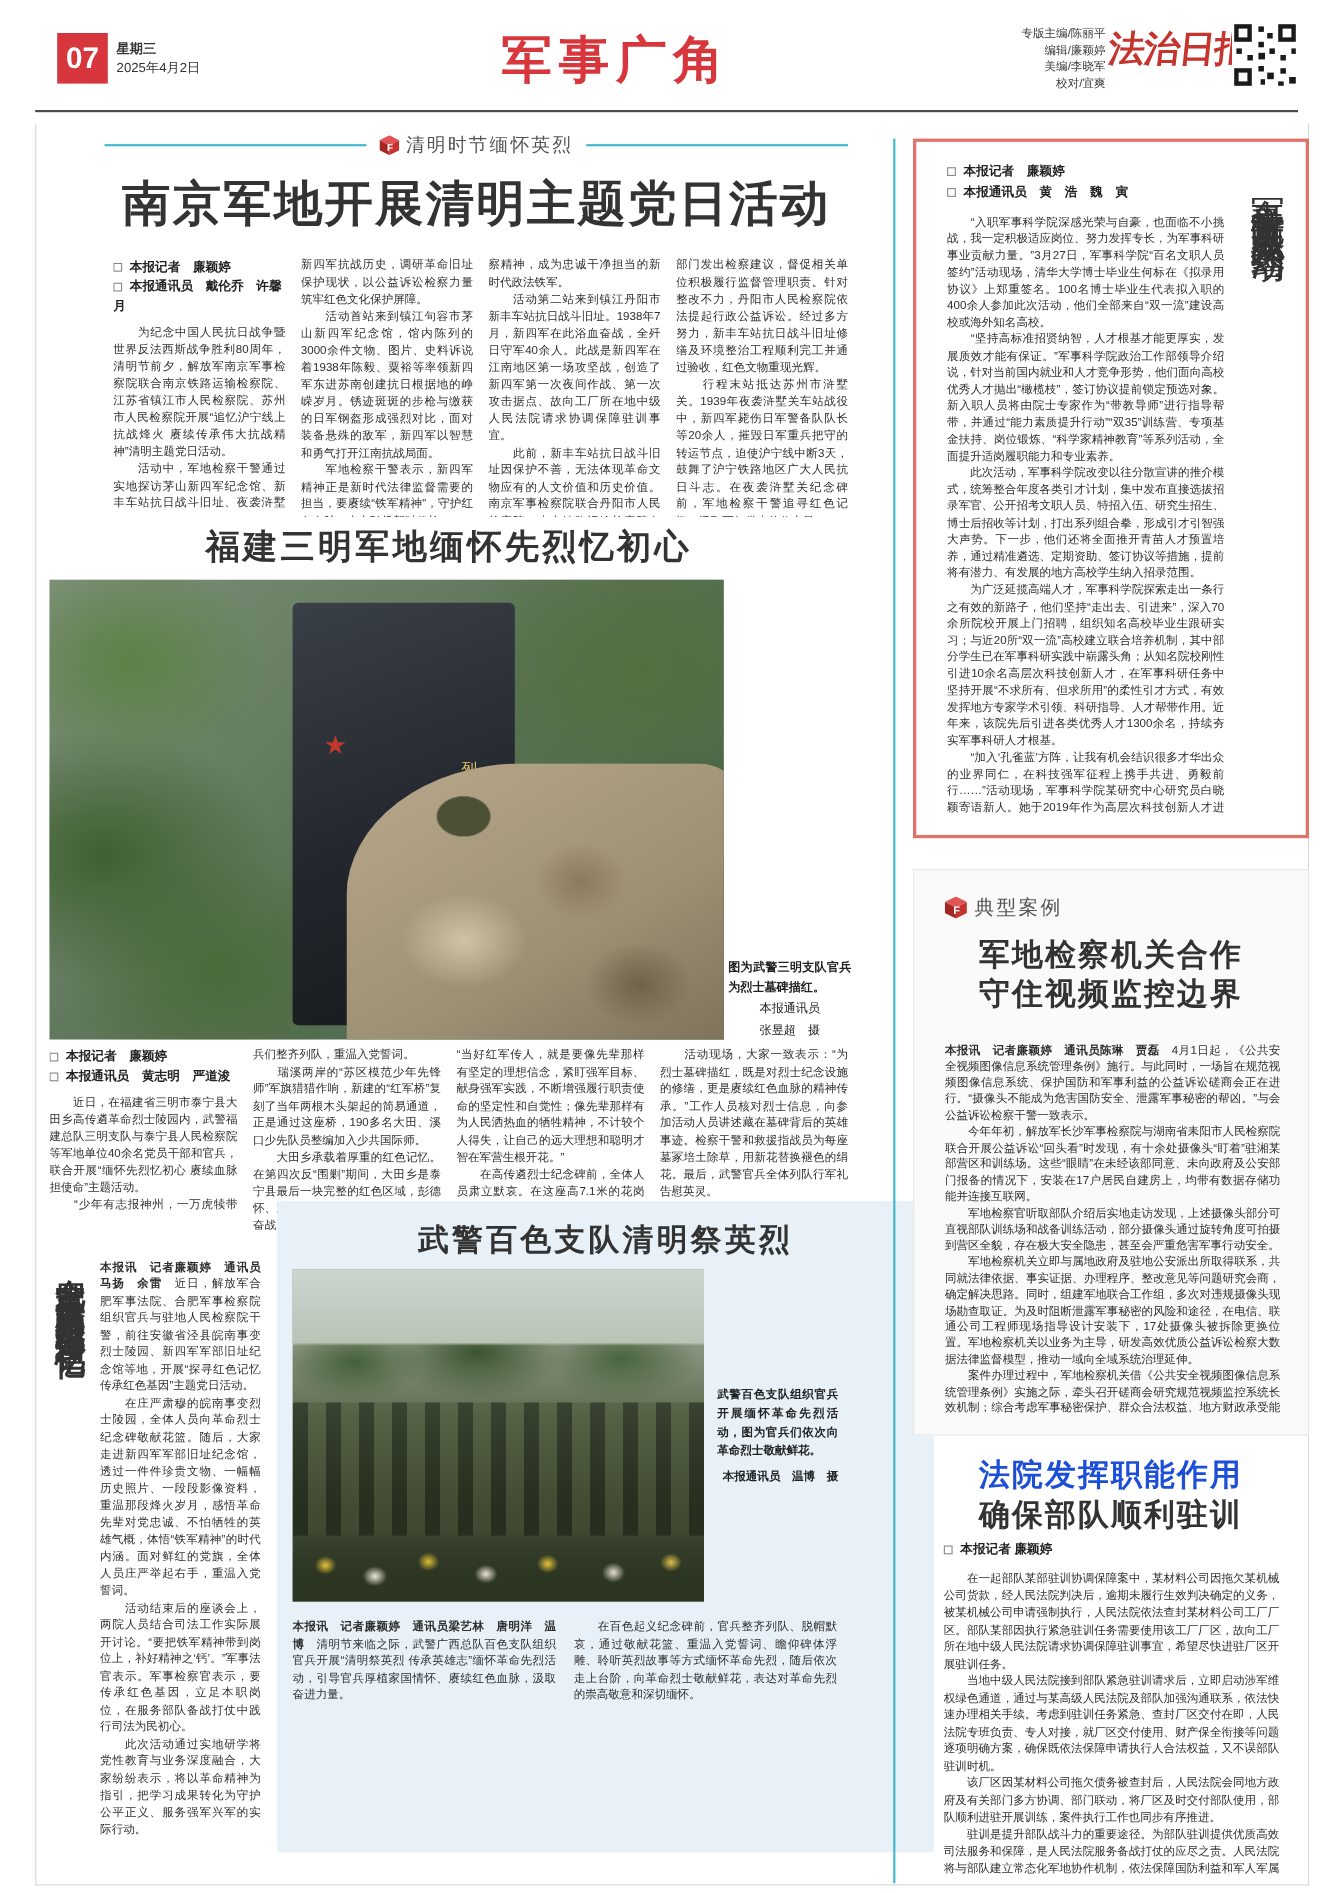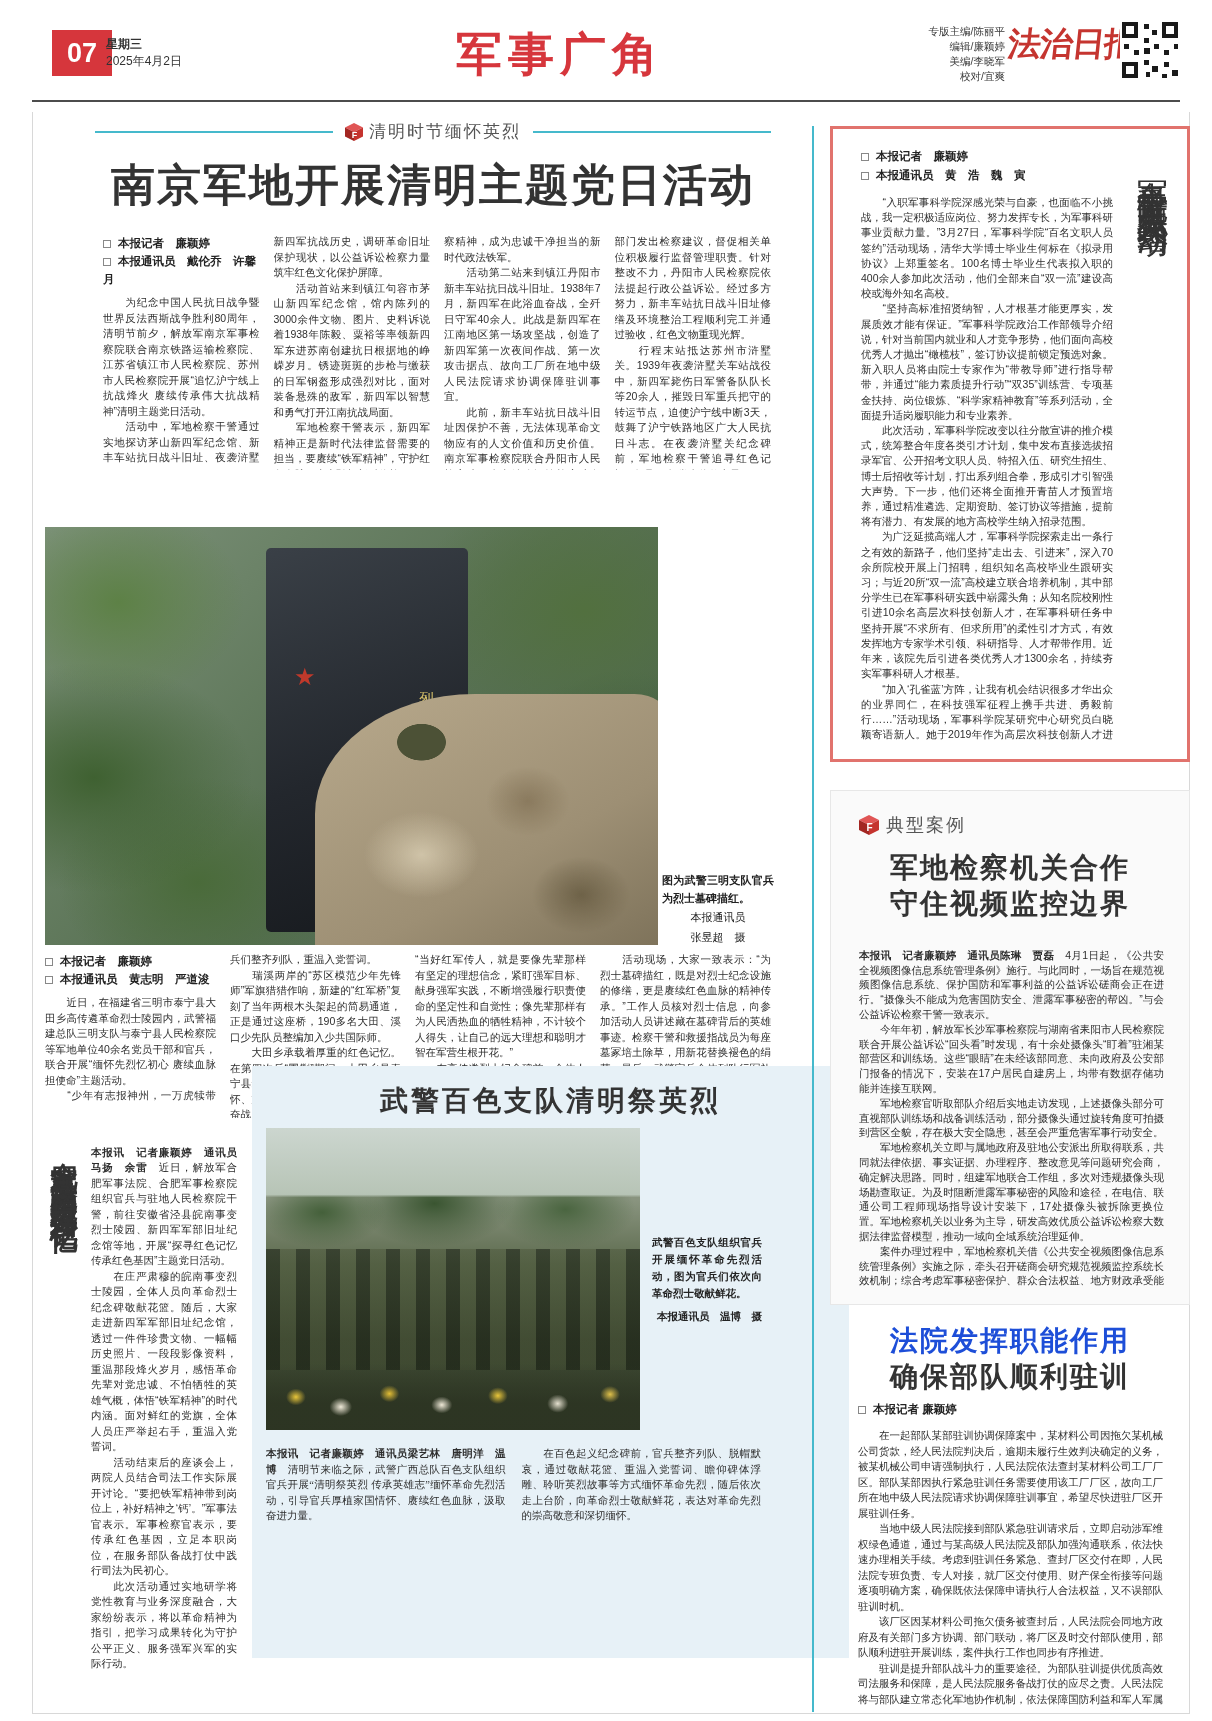--- a/index.html
+++ b/index.html
@@ -1,19 +1,19 @@
 <!DOCTYPE html>
 <html><head>
 <meta charset="utf-8">
 <style>
   * { margin:0; padding:0; box-sizing:border-box; }
   body { background:#e9e9e9; font-family:"Liberation Sans", sans-serif; }
   .page { position:relative; width:1212px; height:1721px; background:#fff; margin:0 auto; overflow:hidden; color:#2f2f2f; }
   
-  .pagenum { position:absolute; left:52px; top:30px; width:60px; height:46px; background:#d6363c; color:#fff;
+  .pagenum { position:absolute; left:52px; top:30px; width:46px; height:46px; background:#d6363c; color:#fff;
              font-size:27px; font-weight:bold; display:flex; align-items:center; justify-content:center; }
   .dateblk { position:absolute; left:106px; top:36px; font-size:12px; color:#333; line-height:17px; font-weight:bold; }
   .dateblk .d2 { font-weight:normal; }
   .section-title { position:absolute; left:390px; top:24px; width:340px; text-align:center;
                    font-size:46px; font-weight:bold; color:#d6363c; letter-spacing:6px; }
   .credits { position:absolute; left:880px; top:24px; width:125px; text-align:right;
              font-size:10.5px; color:#3a3a3a; line-height:15px; }
   .masthead { position:absolute; left:1008px; top:22px; width:112px; font-family:"DejaVu Serif", serif;
               font-size:33px; font-weight:bold; color:#c53530; transform:skewX(-6deg); letter-spacing:-1px; white-space:nowrap; }
   .qr { position:absolute; left:1120px; top:20px; width:60px; height:60px; }
@@ -60,21 +60,21 @@
   .cap1 { position:absolute; left:662px; top:872px; width:112px; font-size:11px; font-weight:bold;
           color:#222; line-height:17.5px; text-align:justify; }
   .cap1 .cr { text-align:center; font-weight:normal; margin-top:2px; }
   
   .hefei { position:absolute; left:42px; top:1125px; width:206px; height:586px; }
   .vtitle { writing-mode:vertical-rl; text-orientation:upright; font-weight:bold; color:#333; }
   .hefei .vtitle { position:absolute; left:4px; top:16px; height:556px; font-size:27px; letter-spacing:4px; }
   .hefei .txt { position:absolute; left:49px; top:4px; width:146px; height:578px; }
   .leadin { font-weight:bold; }
   
-  .baise { position:absolute; left:252px; top:1066px; width:597px; height:592px; background:#e7f1f7;font-family:Liberation Serif, serif; }
+  .baise { position:absolute; left:252px; top:1092px; width:597px; height:592px; background:#e7f1f7; }
   .baise .title { position:absolute; left:0; top:16px; width:100%; text-align:center;
                   font-size:28px; font-weight:bold; color:#333; letter-spacing:3px; }
   .photo2 { position:absolute; left:14px; top:62px; width:374px; height:302px; overflow:hidden;
             background:
               linear-gradient(#ccd6cf 0%, #b7c4b6 22%, transparent 23%),
               radial-gradient(90px 50px at 15% 28%, #44603a 0%, transparent 70%),
               radial-gradient(110px 60px at 45% 25%, #3a5531 0%, transparent 72%),
               radial-gradient(100px 55px at 80% 27%, #4a6540 0%, transparent 70%),
               linear-gradient(#89947f 24%, #5d6b4e 45%, #3f4a33 70%, #333d2a 100%); }
   .photo2 .rank { position:absolute; left:0; top:40%; width:100%; height:40%;
@@ -187,20 +187,21 @@
     <div class="col bodytxt">新四军抗战历史，调研革命旧址保护现状，以公益诉讼检察力量筑牢红色文化保护屏障。
 　　活动首站来到镇江句容市茅山新四军纪念馆，馆内陈列的3000余件文物、图片、史料诉说着1938年陈毅、粟裕等率领新四军东进苏南创建抗日根据地的峥嵘岁月。锈迹斑斑的步枪与缴获的日军钢盔形成强烈对比，面对装备悬殊的敌军，新四军以智慧和勇气打开江南抗战局面。
 　　军地检察干警表示，新四军精神正是新时代法律监督需要的担当，要赓续“铁军精神”，守护红色血脉，大力弘扬新时代检</div>
     <div class="col bodytxt">察精神，成为忠诚干净担当的新时代政法铁军。
 　　活动第二站来到镇江丹阳市新丰车站抗日战斗旧址。1938年7月，新四军在此浴血奋战，全歼日守军40余人。此战是新四军在江南地区第一场攻坚战，创造了新四军第一次夜间作战、第一次攻击据点、故向工厂所在地中级人民法院请求协调保障驻训事宜。
 　　此前，新丰车站抗日战斗旧址因保护不善，无法体现革命文物应有的人文价值和历史价值。南京军事检察院联合丹阳市人民检察院、南京铁路运输检察院向主管</div>
     <div class="col bodytxt">部门发出检察建议，督促相关单位积极履行监督管理职责。针对整改不力，丹阳市人民检察院依法提起行政公益诉讼。经过多方努力，新丰车站抗日战斗旧址修缮及环境整治工程顺利完工并通过验收，红色文物重现光辉。
 　　行程末站抵达苏州市浒墅关。1939年夜袭浒墅关车站战役中，新四军毙伤日军警备队队长等20余人，摧毁日军重兵把守的转运节点，迫使沪宁线中断3天，鼓舞了沪宁铁路地区广大人民抗日斗志。在夜袭浒墅关纪念碑前，军地检察干警追寻红色记忆，汲取百年党史信仰力量。</div>
   </div>
 
+  <div class="sanming-title">福建三明军地缅怀先烈忆初心</div>
   <div class="photo1">
     <div class="stone">
       <div class="star">★</div>
       <div class="stxt">烈士之墓</div>
     </div>
     <div class="soldier"></div>
   </div>
   <div class="cap1">
     <div>图为武警三明支队官兵为烈士墓碑描红。</div>
     <div class="cr">本报通讯员</div>

